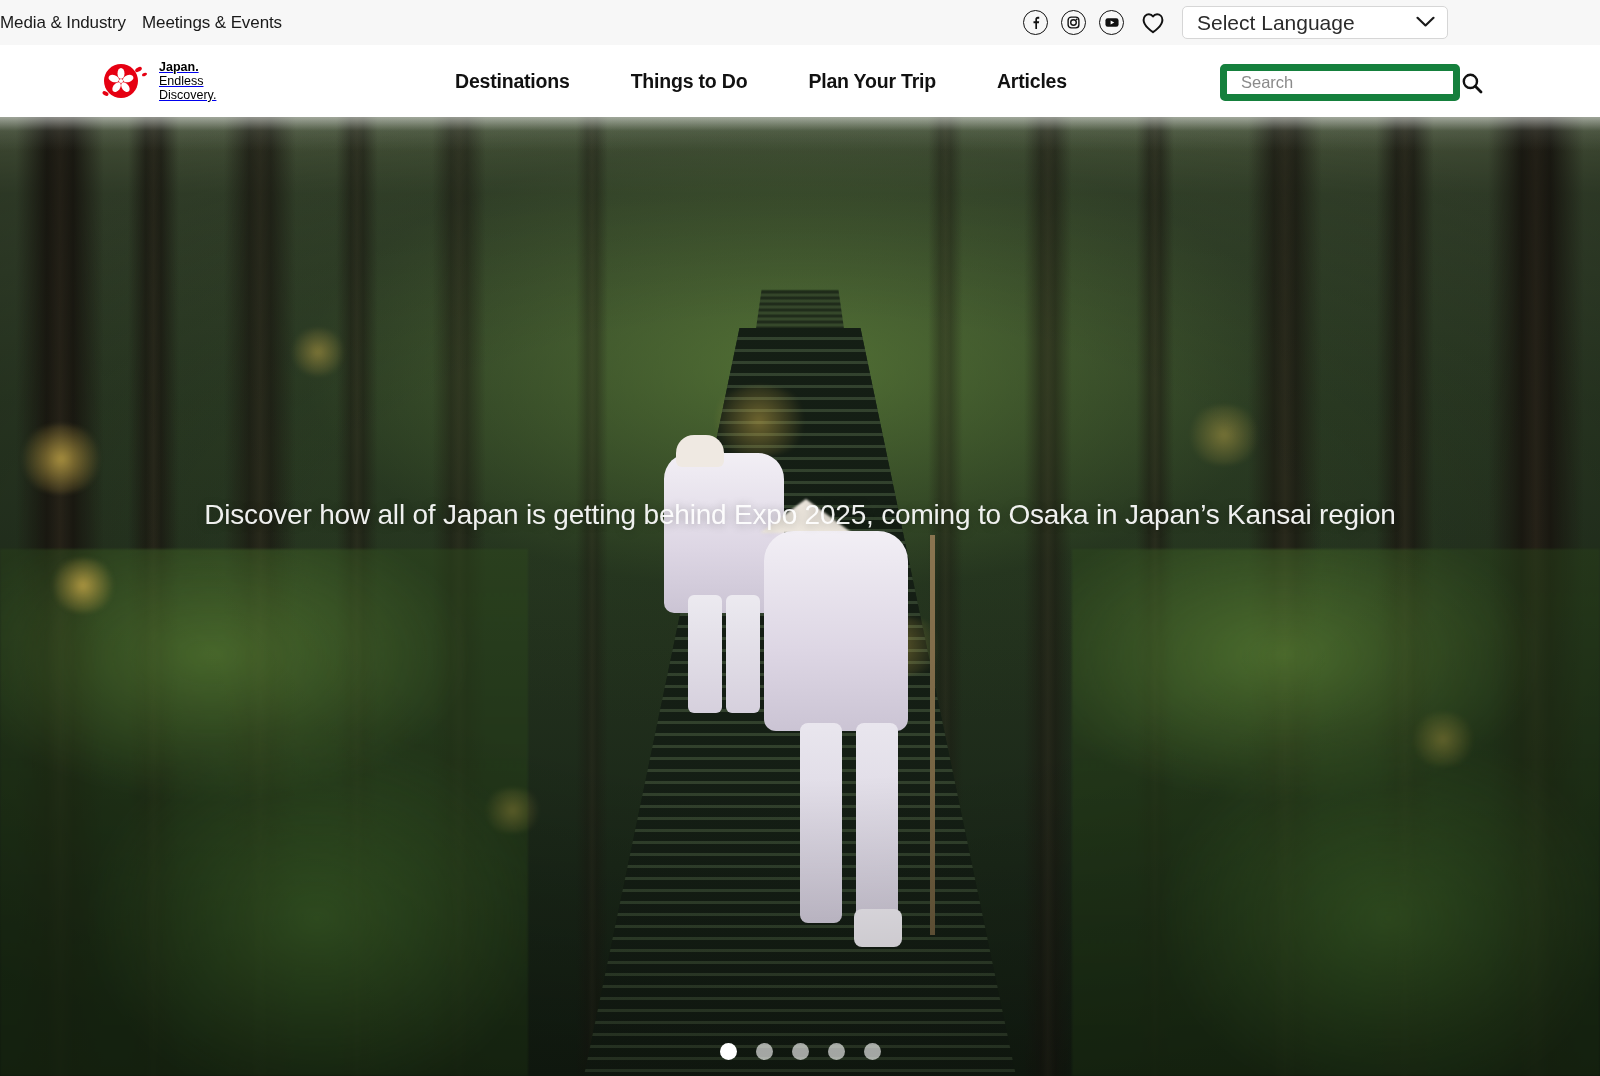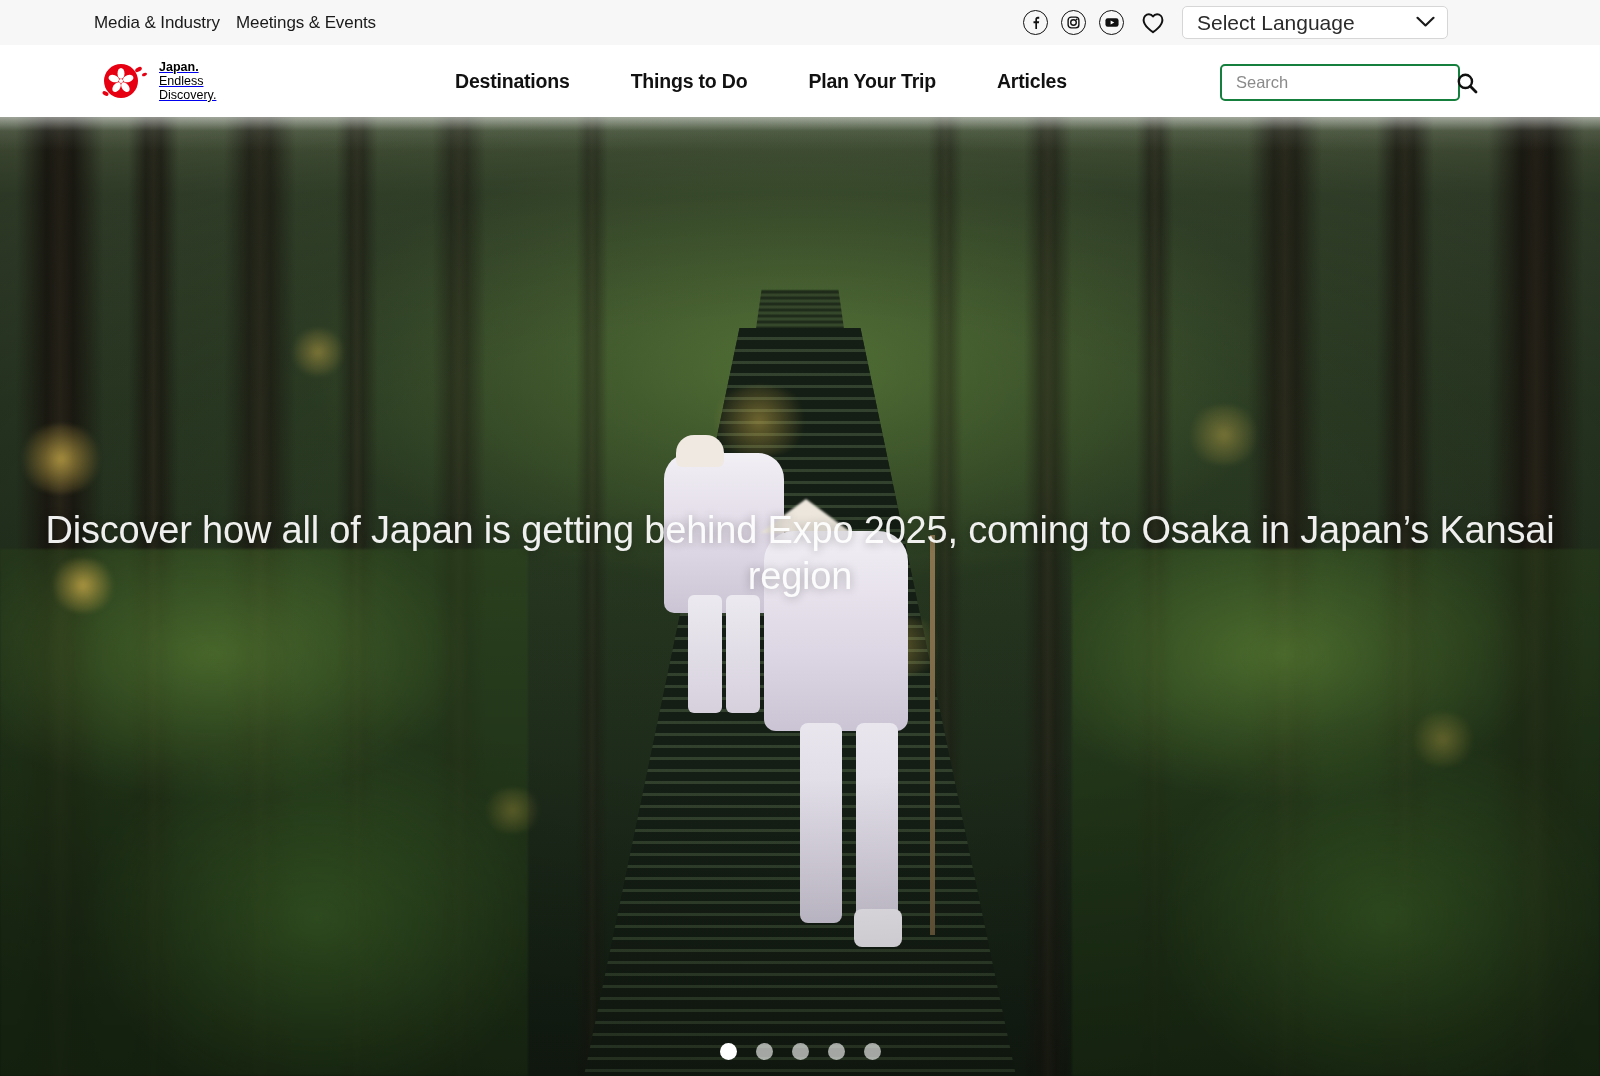--- a/index.html
+++ b/index.html
@@ -9,21 +9,21 @@
     background:#ffffff; overflow:hidden;
   }
 
   
   .utility-bar {
     height:45px; width:100%;
     background:#f7f7f7;
     display:flex; align-items:center;
     position:relative;
   }
-  .utility-links { display:flex; align-items:center; gap:16px; margin-left:94px; }
+  .utility-links { display:flex; align-items:center; gap:16px; }
   .utility-link {
     font-size:17px; color:#1a1a1a; text-decoration:none;
     letter-spacing:-0.1px; white-space:nowrap;
   }
   .utility-right {
     position:absolute; right:152px; top:0; height:45px;
     display:flex; align-items:center; gap:16px;
   }
   .social-icons { display:flex; align-items:center; gap:13px; }
   .social-circle {
@@ -63,21 +63,21 @@
   .nav-item {
     font-size:19.5px; font-weight:bold; color:#111;
     text-decoration:none; letter-spacing:-0.2px; white-space:nowrap;
     padding:0 0 0 0; margin-right:61px;
   }
   .nav-item:last-child { margin-right:15px; }
 
   .search-box {
     position:absolute; right:140px; top:19px;
     width:240px; height:37px;
-    border:2px solid #15803d; border-radius:5px;
+    border:7px solid #15803d; border-radius:5px;
     background:#fff; display:flex; align-items:center;
     padding:0 12px 0 14px;
   }
   .search-input {
     border:none; outline:none; flex:1;
     font-size:16.5px; color:#333;
     font-family:"Liberation Sans", sans-serif; background:transparent;
   }
   .search-input::placeholder { color:#8a8a8a; }
   .search-btn {
@@ -175,21 +175,21 @@
     position:absolute; left:0; right:0; top:355px;
     text-align:center; color:#fff; z-index:5;
   }
   .hero-title {
     font-size:55px; font-weight:bold; letter-spacing:-0.5px;
     color:rgba(255,255,255,0.92);
     text-shadow:0 1px 10px rgba(0,0,0,0.28);
     line-height:1.1;
   }
   .hero-subtitle {
-    margin-top:36px; font-size:38px; font-weight:400;
+    margin-top:26px; font-size:28px; font-weight:400;
     color:rgba(255,255,255,0.93);
     text-shadow:0 1px 10px rgba(0,0,0,0.30);
     letter-spacing:-0.2px; line-height:1.2;
   }
 
   .carousel-dots {
     position:absolute; left:0; right:0; bottom:16px;
     display:flex; justify-content:center; align-items:center; gap:19px;
     z-index:6;
   }

